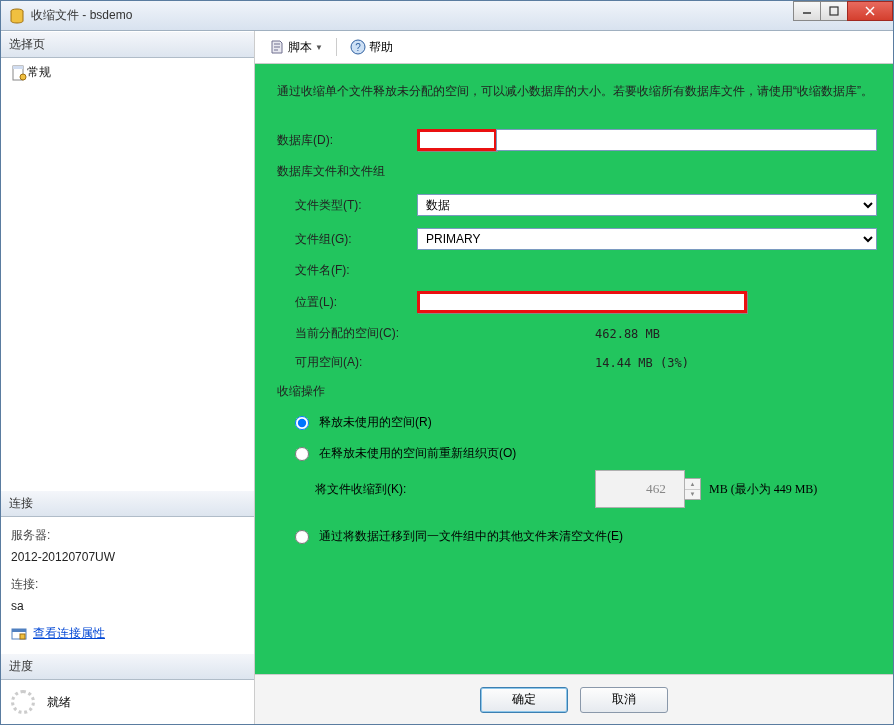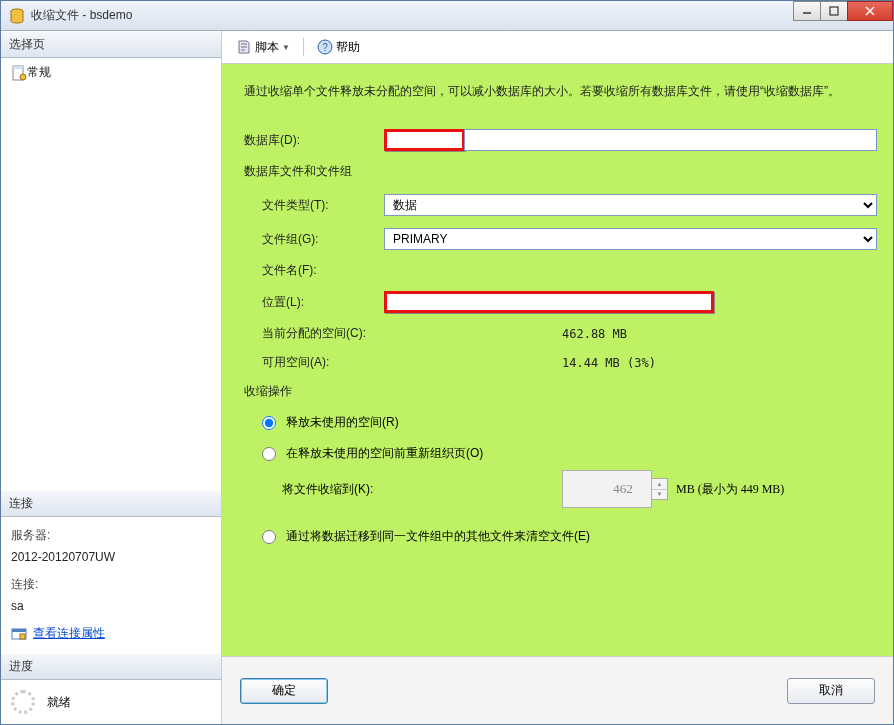--- a/index.html
+++ b/index.html
@@ -1,32 +1,32 @@
 <!DOCTYPE html>
 <html><head>
 <meta charset="utf-8">
 <style>
 * { box-sizing: border-box; margin: 0; padding: 0; }
 body { font-family: "Microsoft YaHei", Tahoma, sans-serif; font-size: 12px; background: #fff; overflow: hidden; }
 
-.window { width: 894px; height: 725px; border: 1px solid #5a7ca0; display: flex; flex-direction: column; background: #bef264; }
+.window { width: 894px; height: 725px; border: 1px solid #5a7ca0; display: flex; flex-direction: column; background: #22c55e; }
 
 
 .titlebar { height: 30px; background: linear-gradient(#f0f4fa, #d8e2ef); display: flex; align-items: center; padding: 0 0 0 8px; border-bottom: 1px solid #a0b0c0; }
 .titlebar .icon-db { width: 16px; height: 16px; margin-right: 6px; }
 .titlebar .title { flex: 1; color: #333; font-size: 12px; }
 .titlebar .blur { color: #b8c4d4; filter: blur(1px); letter-spacing: 1px; }
 .winbtns { display: flex; height: 20px; margin-top: -10px; }
 .winbtn { width: 28px; height: 20px; border: 1px solid #888; background: linear-gradient(#f8f8f8, #ddd); display: flex; align-items: center; justify-content: center; font-size: 10px; margin-left: -1px; }
 .winbtn.close { width: 46px; background: linear-gradient(#e86a5e, #d43f2e); color: #fff; border-color: #a02820; }
 .winbtn svg { width: 10px; height: 10px; }
 
 
 .body { flex: 1; display: flex; overflow: hidden; }
-.sidebar { width: 221px; background: #fff; border-right: 1px solid #ccc; display: flex; flex-direction: column; }
+.sidebar { width: 254px; background: #fff; border-right: 1px solid #ccc; display: flex; flex-direction: column; }
 .content { flex: 1; display: flex; flex-direction: column; }
 
 
 .panel-header { background: linear-gradient(#f4f6fa, #dde5ef); border-bottom: 1px solid #b0bcc8; padding: 4px 8px; font-size: 12px; color: #333; border-top: 1px solid #fff; }
 .panel-body { flex: 0 0 auto; padding: 4px; }
 .sidebar .select-pages { flex: 1; overflow: auto; }
 .tree-item { display: flex; align-items: center; padding: 2px 6px; }
 .tree-item .ico { width: 16px; height: 16px; }
 .tree-item .lbl { color: #222; }
 
@@ -65,21 +65,21 @@
 .radio-row input[type=radio] { width: 14px; height: 14px; }
 .shrink-to-row { display:flex; align-items:center; margin-left: 20px; margin-top: -6px; margin-bottom: 20px; }
 .shrink-to-row .flabel { width: 280px; }
 .num-input { width: 90px; height: 38px; border: 1px solid #b0b0b0; background: #f2f2f2; text-align: right; padding-right: 18px; font-family: Tahoma; position: relative; color: #888; }
 .spinner { display:inline-flex; flex-direction:column; width:16px; height:22px; border:1px solid #aaa; border-left:none; vertical-align:top; }
 .spinner div { flex:1; display:flex; align-items:center; justify-content:center; font-size:6px; color:#888; background:#f4f4f4; border-bottom:1px solid #ccc; }
 .spinner div:last-child { border-bottom:none; }
 .after-num { margin-left: 8px; font-family: Tahoma, "Microsoft YaHei"; }
 
 
-.footer { height: 68px; border-top: 1px solid #ccc; display: flex; align-items: center; justify-content: space-between; padding: 0 18px; gap: 12px; background: #f4f4f4; }
+.footer { height: 50px; border-top: 1px solid #ccc; display: flex; align-items: center; justify-content: center; padding: 0 18px; gap: 12px; background: #f4f4f4; }
 .btn { min-width: 88px; height: 26px; border: 1px solid #8a98aa; background: linear-gradient(#fdfdfd, #e6eaef); border-radius: 3px; font-size: 12px; cursor: pointer; }
 .btn.primary { border: 1px solid #3c7fb1; box-shadow: 0 0 0 1px #8cc6ea inset; }
 
 
 .ico-db { fill:#f0c040; stroke:#a07010; }
 .ico-script { fill:#e8e8f0; stroke:#707090; }
 .ico-help { fill:#cde0f5; stroke:#3060a0; }
 </style>
 </head>
 <body>

